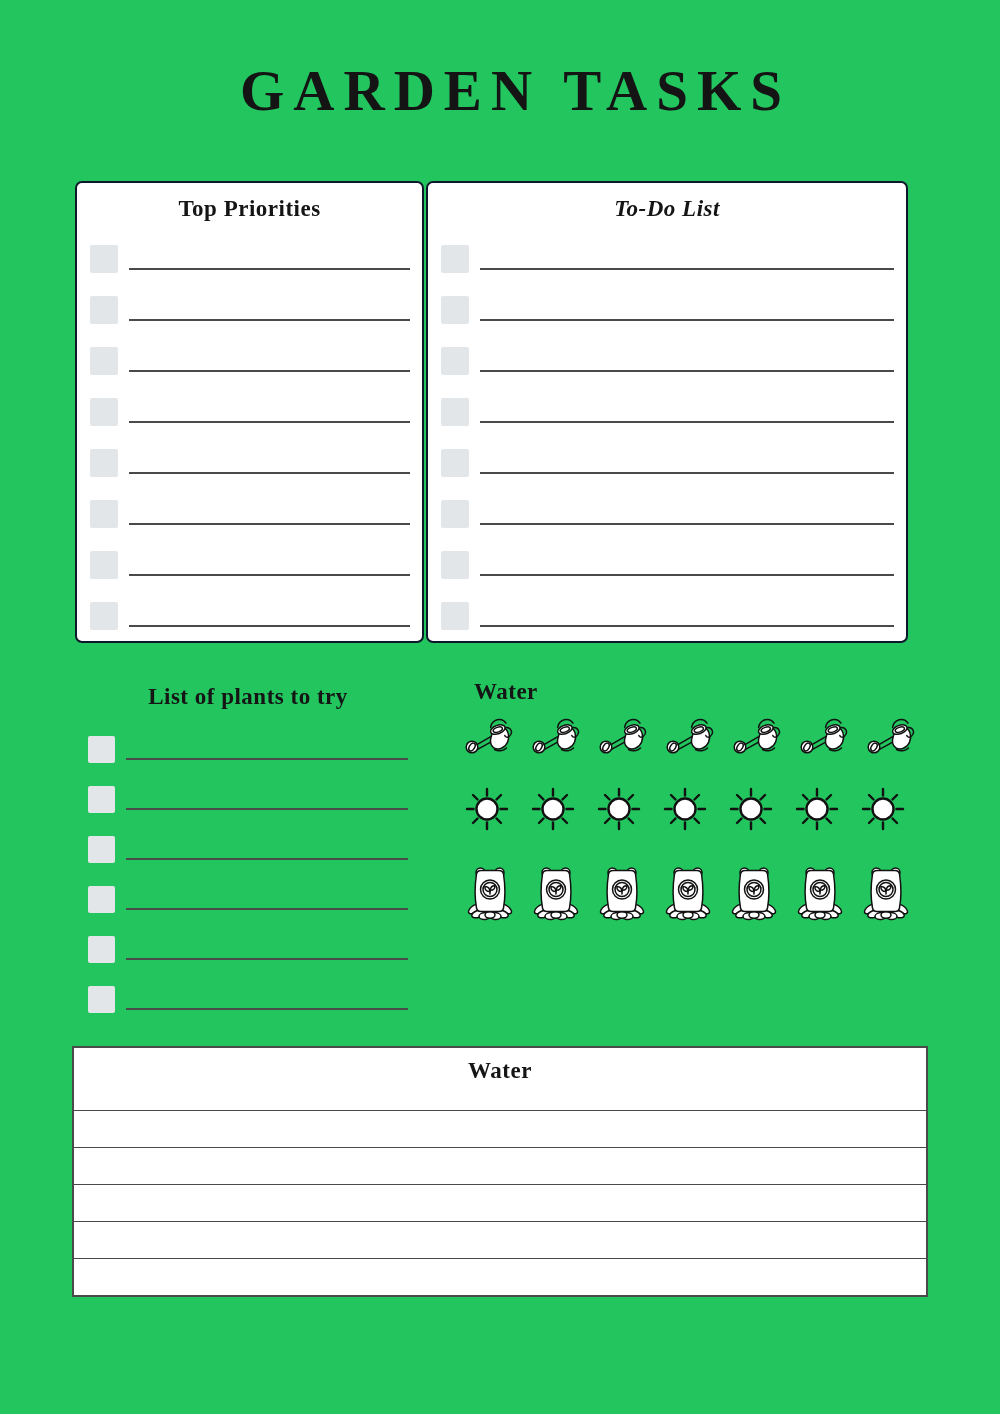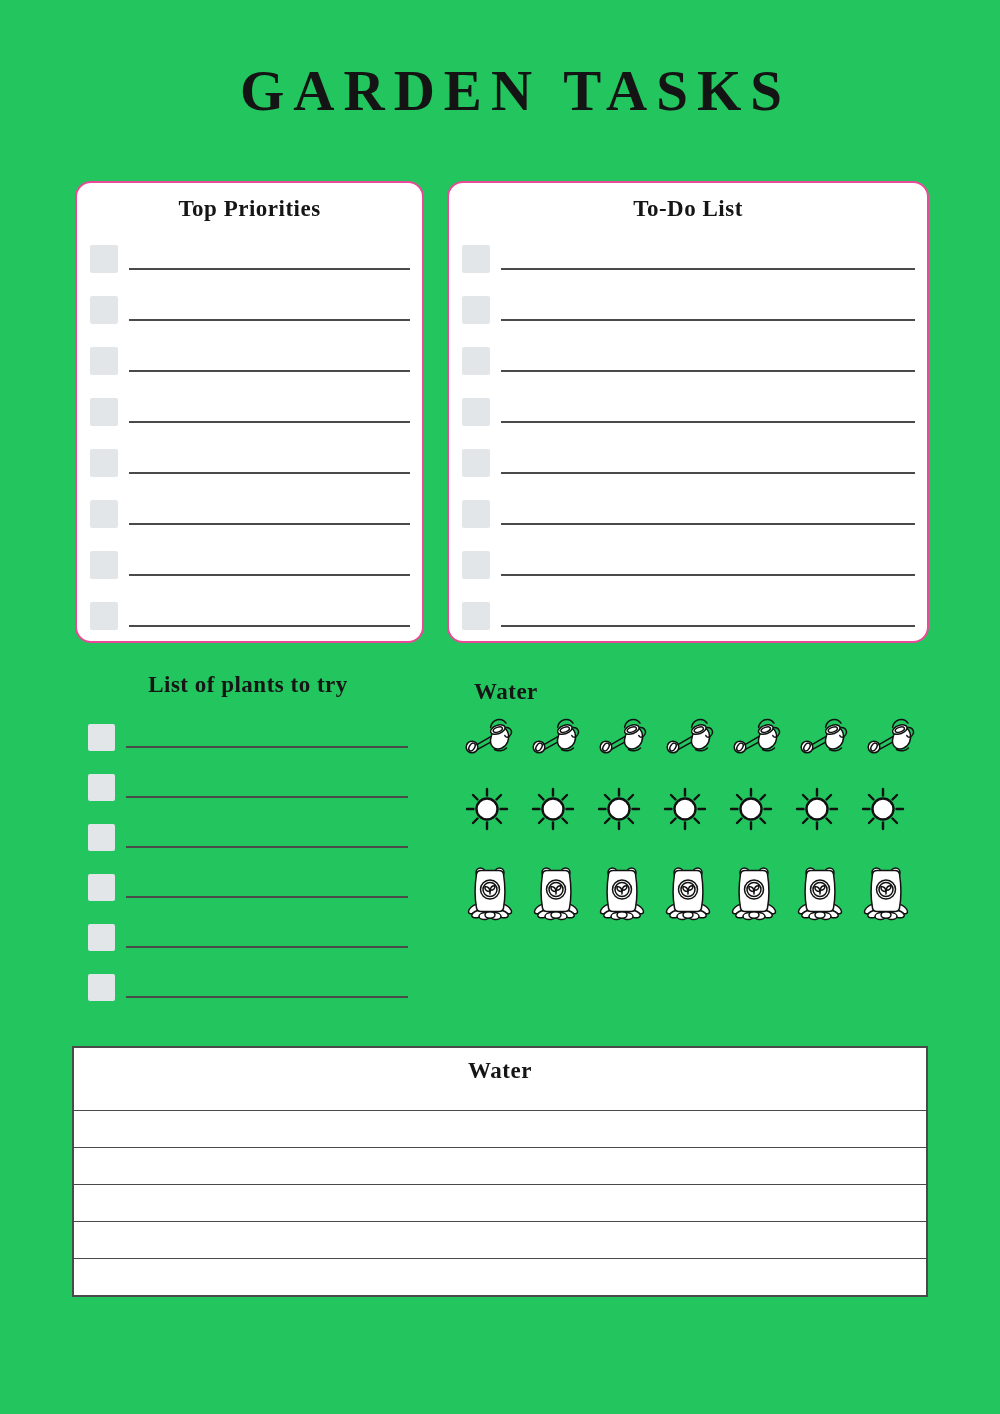--- a/index.html
+++ b/index.html
@@ -5,32 +5,32 @@
   html,body{margin:0;padding:0;background:#fff;}
   .page{
     position:relative;width:1000px;height:1414px;background:#22c55e;
     font-family:"Liberation Serif","DejaVu Serif",serif;color:#151515;overflow:hidden;padding-left:31px;
   }
   .page-title{
     position:absolute;top:58px;left:0;right:0;margin:0;text-align:center;
     font-size:57px;font-weight:600;letter-spacing:9px;color:#141414;
   }
   
-  .box{position:absolute;border:2px solid #ec4899;border-radius:16px;background:#fff;}
+  .box{position:absolute;border:2px solid #0f172a;border-radius:7px;background:#fff;}
   .box-top-priorities{left:75px;top:181px;width:345px;height:458px;}
-  .box-todo{left:447px;top:181px;width:478px;height:458px;}
+  .box-todo{left:426px;top:181px;width:478px;height:458px;font-style:italic;}
   .box h2{margin:13px 0 0;text-align:center;font-size:23px;font-weight:600;letter-spacing:.5px;}
   .box .rows{position:absolute;left:13px;right:12px;top:62px;}
   .check-row{display:flex;align-items:flex-end;gap:11px;height:28px;margin-bottom:23px;}
   .check-row:last-child{margin-bottom:0;}
   .checkbox{width:28px;height:28px;background:#e3e6e9;border-radius:2px;flex:none;}
   .write-line{flex:1;border-bottom:2px solid #4a4a4a;margin-bottom:3px;height:0;}
   
   .plants{position:absolute;left:88px;top:668px;width:320px;}
-  .plants h2{margin:4px;text-align:center;font-size:23px;font-weight:600;letter-spacing:.5px;}
+  .plants h2{margin:16px;text-align:center;font-size:23px;font-weight:600;letter-spacing:.5px;}
   .plants .rows{margin-top:26px;}
   .plants .check-row{height:27px;margin-bottom:23px;}
   .plants .checkbox{width:27px;height:27px;}
   
   .trackers{position:absolute;left:465px;top:670px;width:450px;}
   .tracker-label{margin:9px;font-size:23px;font-weight:600;letter-spacing:.5px;}
   .icon-row{display:flex;align-items:flex-end;}
   .icon-row.water{gap:19px;margin:10px 0 30px;}
   .icon-row.sun{gap:22px;margin:10px 0 34px;}
   .icon-row.fert{gap:16px;margin:10px 0 0;}

